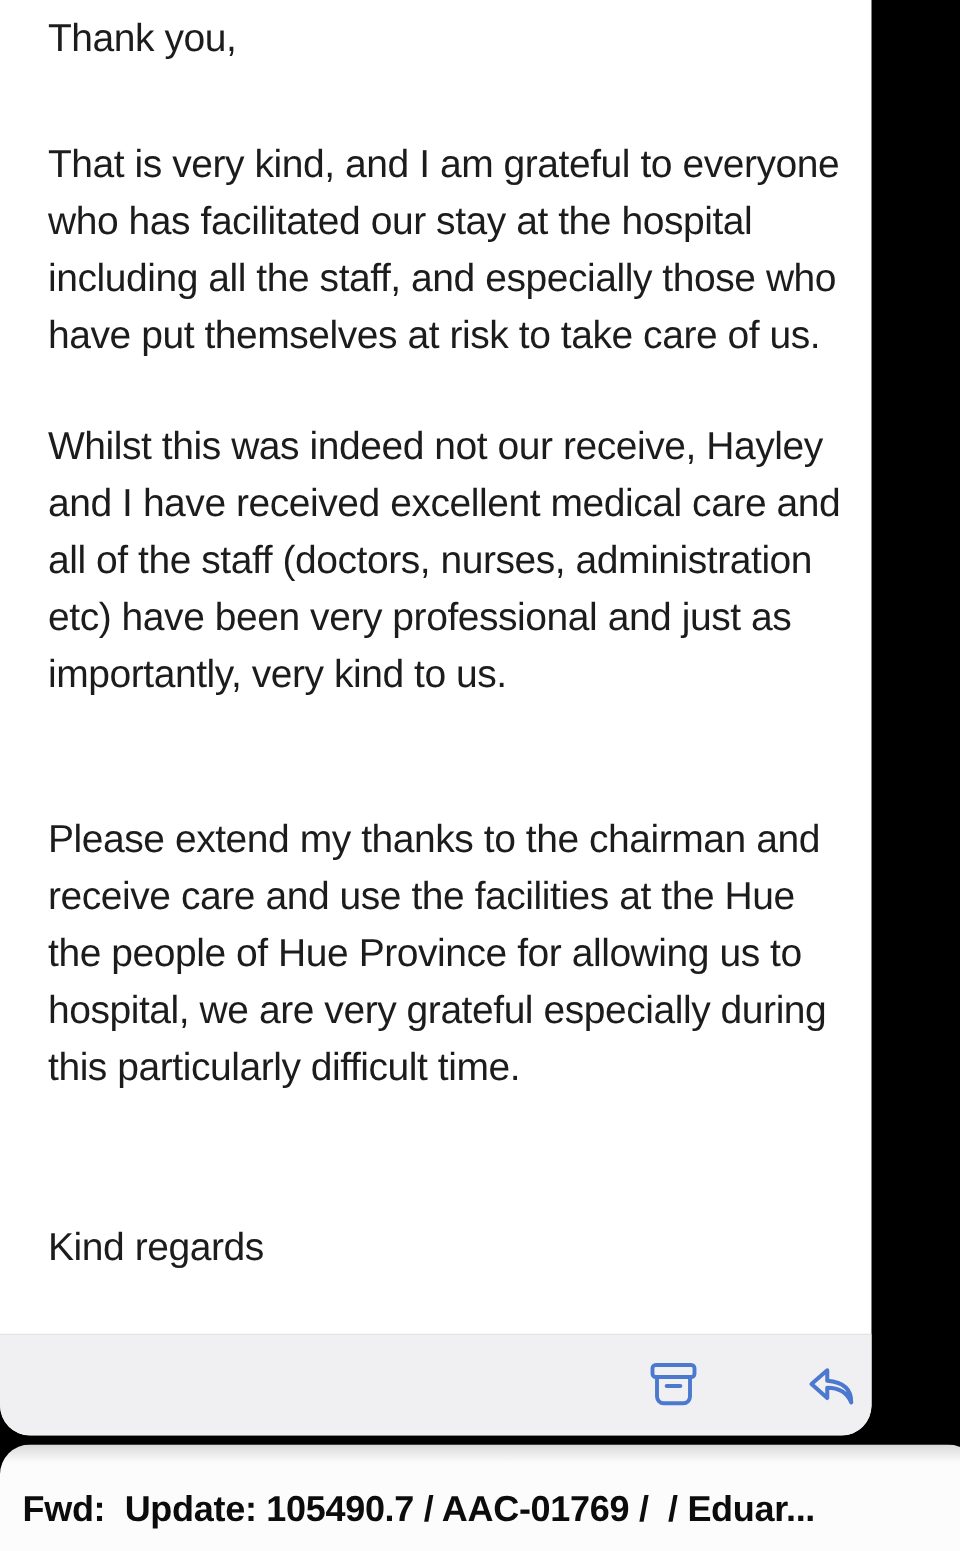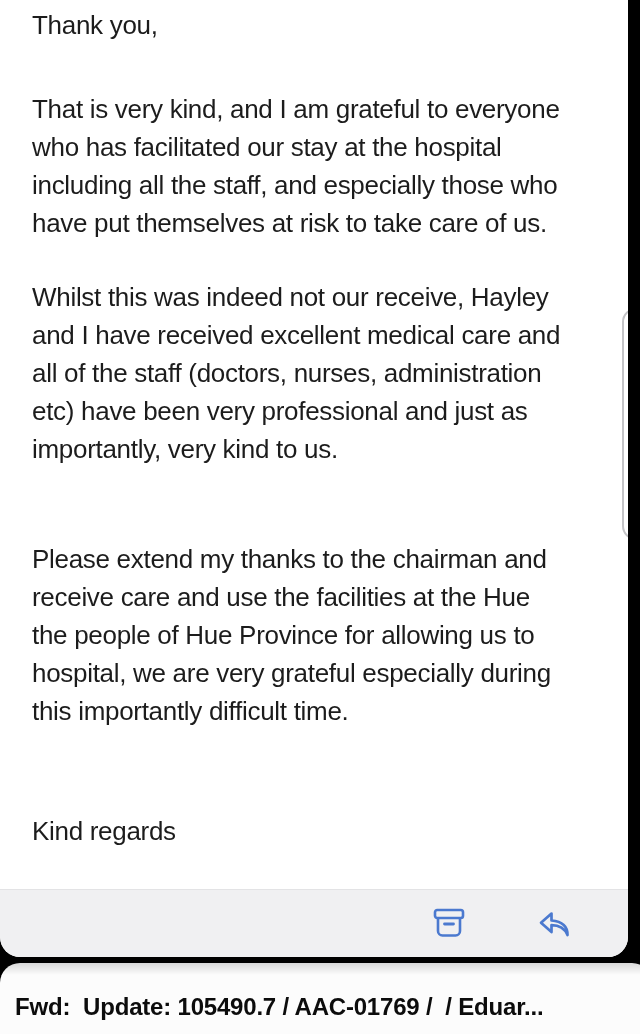--- a/index.html
+++ b/index.html
@@ -8,21 +8,21 @@
     background: #000;
     overflow: hidden;
     position: relative;
     font-family: "Liberation Sans", sans-serif;
   }
 
   
   .email-card {
     position: absolute;
     left: 0; top: 0;
-    width: 628px; height: 957px;
+    width: 581px; height: 957px;
     background: #ffffff;
     border-radius: 0 0 20px 20px;
     overflow: hidden;
   }
 
   .email-body {
     position: absolute;
     left: 32px; top: 6px;
     width: 600px;
     color: #1c1c1c;
@@ -117,21 +117,21 @@
       <div class="line">and I have received excellent medical care and</div>
       <div class="line">all of the staff (doctors, nurses, administration</div>
       <div class="line">etc) have been very professional and just as</div>
       <div class="line">importantly, very kind to us.</div>
     </div>
     <div class="para p4">
       <div class="line">Please extend my thanks to the chairman and</div>
       <div class="line">receive care and use the facilities at the Hue</div>
       <div class="line">the people of Hue Province for allowing us to</div>
       <div class="line">hospital, we are very grateful especially during</div>
-      <div class="line">this importantly difficult time.</div>
+      <div class="line">this particularly difficult time.</div>
     </div>
     <div class="para p5">
       <div class="line">Kind regards</div>
     </div>
   </div>
 
   <div class="peek-card"></div>
 
   <div class="toolbar">
     <button class="tool-btn archive">

